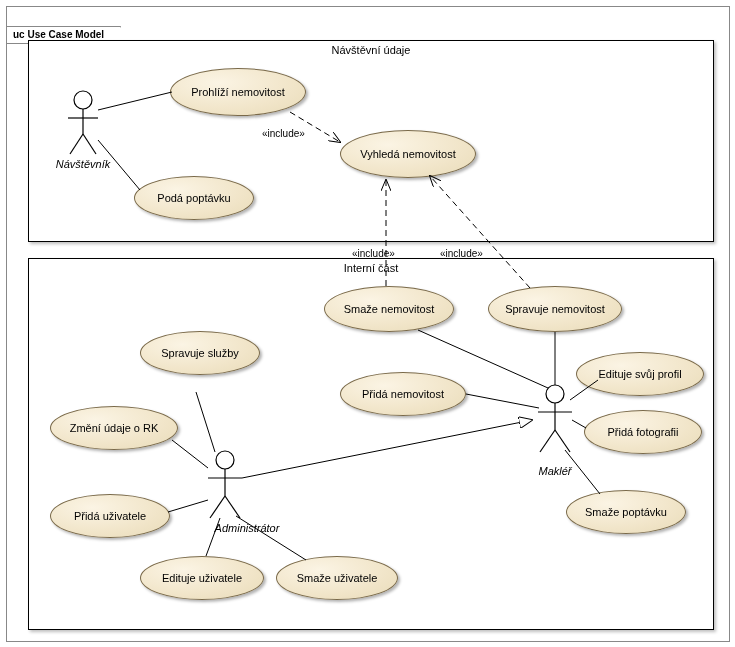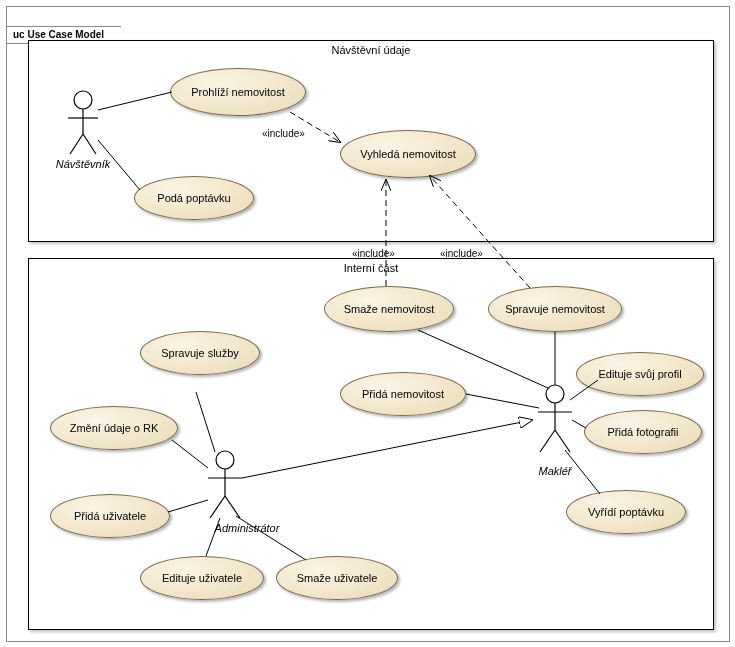--- a/index.html
+++ b/index.html
@@ -115,21 +115,21 @@
   <div class="usecase" style="left:324px; top:286px; width:130px; height:46px;">Smaže nemovitost</div>
 
   <div class="usecase" style="left:488px; top:286px; width:134px; height:46px;">Spravuje nemovitost</div>
 
   <div class="usecase" style="left:340px; top:372px; width:126px; height:44px;">Přidá nemovitost</div>
 
   <div class="usecase" style="left:576px; top:352px; width:128px; height:44px;">Edituje svůj profil</div>
 
   <div class="usecase" style="left:584px; top:410px; width:118px; height:44px;">Přidá fotografii</div>
 
-  <div class="usecase" style="left:566px; top:490px; width:120px; height:44px;">Vyřídí poptávku</div>
+  <div class="usecase" style="left:566px; top:490px; width:120px; height:44px;">Smaže poptávku</div>
 
   <div class="usecase" style="left:140px; top:331px; width:120px; height:44px;text-align:center;">Spravuje služby</div>
 
   <div class="usecase" style="left:50px; top:406px; width:128px; height:44px;">Změní údaje o RK</div>
 
   <div class="usecase" style="left:50px; top:494px; width:120px; height:44px;">Přidá uživatele</div>
 
   <div class="usecase" style="left:276px; top:556px; width:122px; height:44px;">Smaže uživatele</div>
 
   <div class="usecase" style="left:140px; top:556px; width:124px; height:44px;">Edituje uživatele</div>

